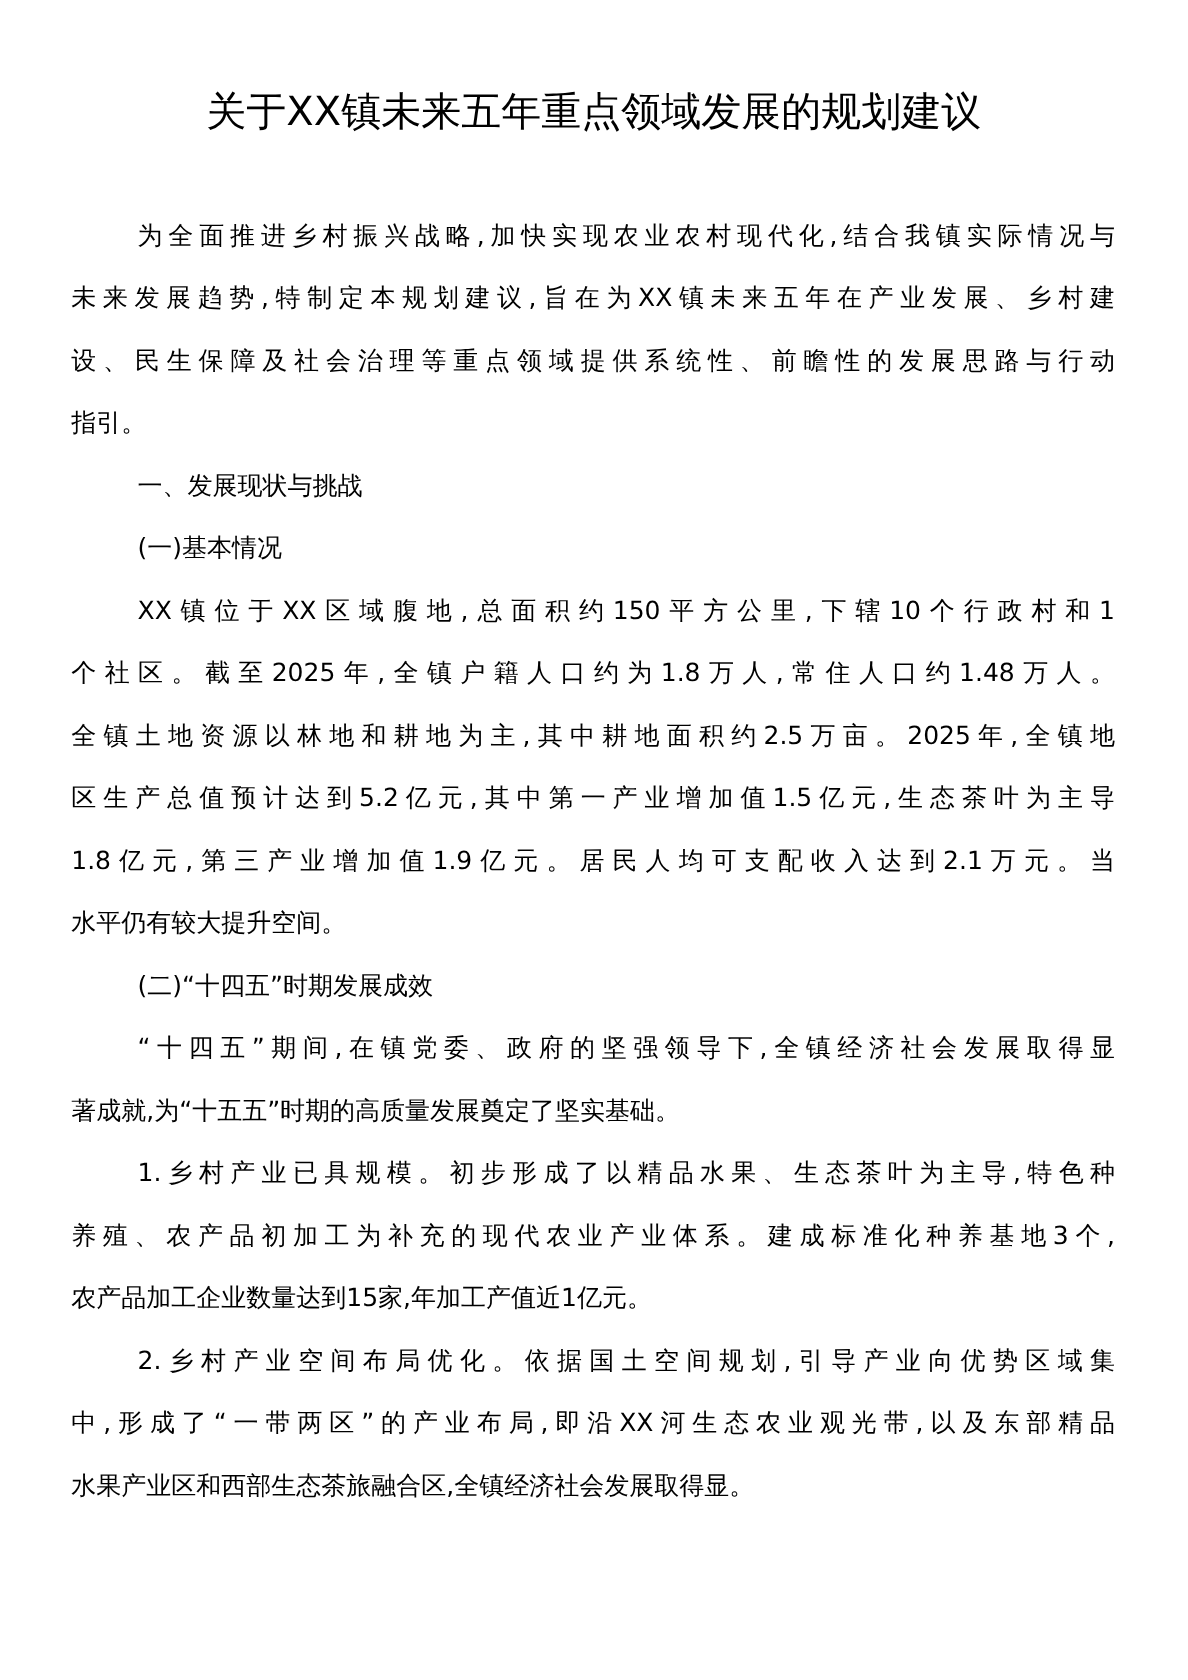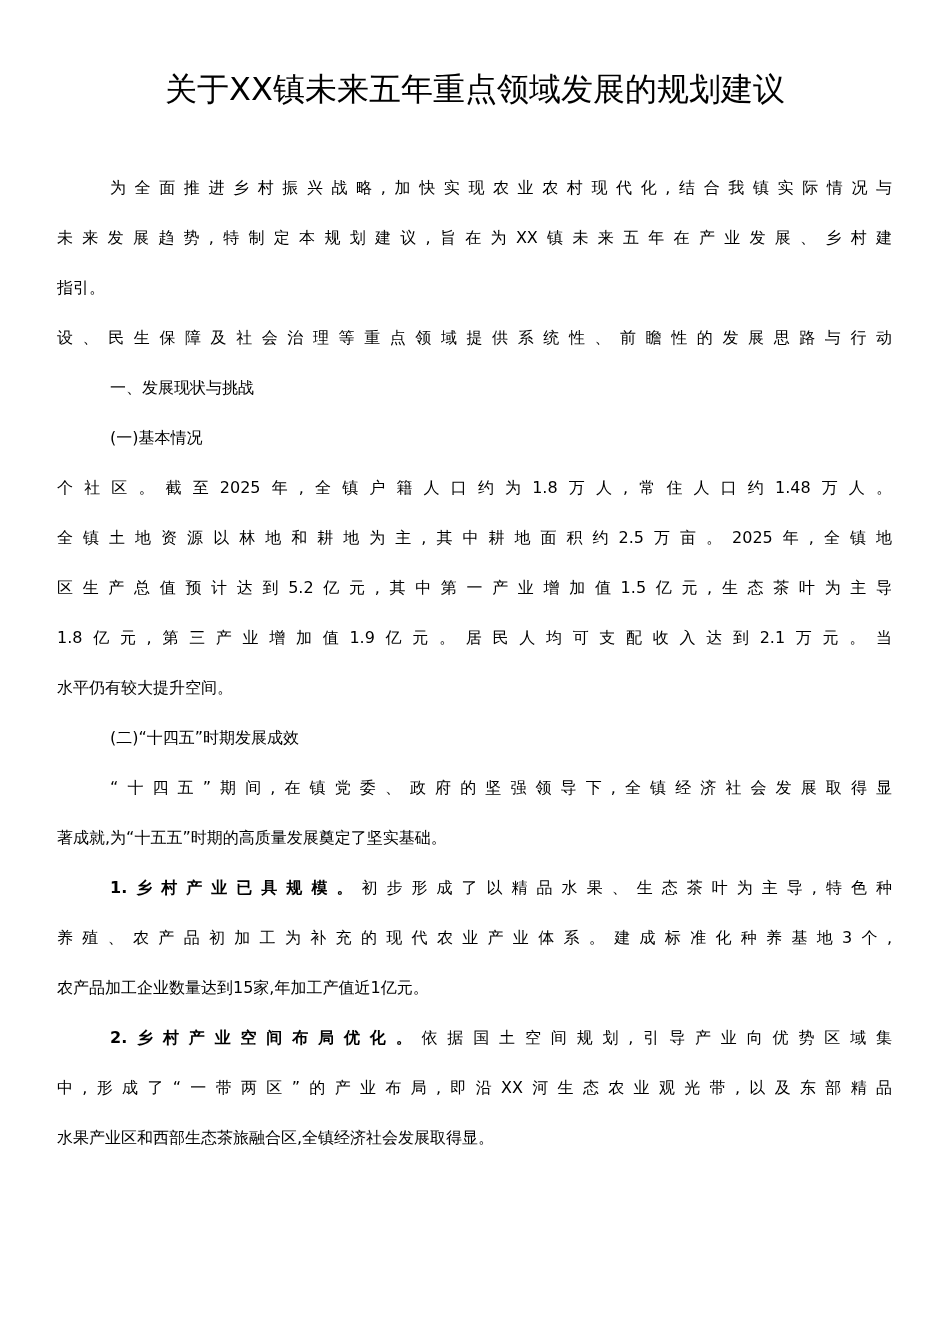--- a/index.html
+++ b/index.html
@@ -38,57 +38,58 @@
     .body {
       position: absolute;
       left: 57px;
       top: 163px;
       width: 840px;
     }
     .line {
       display: block;
       height: 50px;
       line-height: 50px;
-      font-size: 16px;
+      font-size: 20px;
       white-space: nowrap;
       letter-spacing: 0px;
     }
     .justify {
       text-align: justify;
       text-align-last: justify;
       width: 835px;
     }
     .indent {
       padding-left: 53px;
       box-sizing: border-box;
     }
     .bold {
-      font-weight: bold;
+      font-weight: normal;
     }
   </style>
 </head>
 <body>
 
 <div class="page">
 
   <div class="title">关于XX镇未来五年重点领域发展的规划建议</div>
 
   <div class="body">
 
     <div>
       <span class="line justify indent">为全面推进乡村振兴战略,加快实现农业农村现代化,结合我镇实际情况与</span>
       <span class="line justify">未来发展趋势,特制定本规划建议,旨在为XX镇未来五年在产业发展、乡村建</span>
+      <span class="line justify">设、民生保障及社会治理等重点领域提供系统性、前瞻性的发展思路与行动</span>
       <span class="line">指引。</span>
-      <span class="line justify">设、民生保障及社会治理等重点领域提供系统性、前瞻性的发展思路与行动</span>
     </div>
 
     <span class="line indent">一、发展现状与挑战</span>
 
     <span class="line indent">(一)基本情况</span>
     <div>
+      <span class="line justify indent">XX镇位于XX区域腹地,总面积约150平方公里,下辖10个行政村和1</span>
       <span class="line justify">个社区。截至2025年,全镇户籍人口约为1.8万人,常住人口约1.48万人。</span>
       <span class="line justify">全镇土地资源以林地和耕地为主,其中耕地面积约2.5万亩。2025年,全镇地</span>
       <span class="line justify">区生产总值预计达到5.2亿元,其中第一产业增加值1.5亿元,生态茶叶为主导</span>
       <span class="line justify">1.8亿元,第三产业增加值1.9亿元。居民人均可支配收入达到2.1万元。当</span>
       <span class="line">水平仍有较大提升空间。</span>
     </div>
 
     <span class="line indent">(二)“十四五”时期发展成效</span>
     <div>
       <span class="line justify indent">“十四五”期间,在镇党委、政府的坚强领导下,全镇经济社会发展取得显</span>

